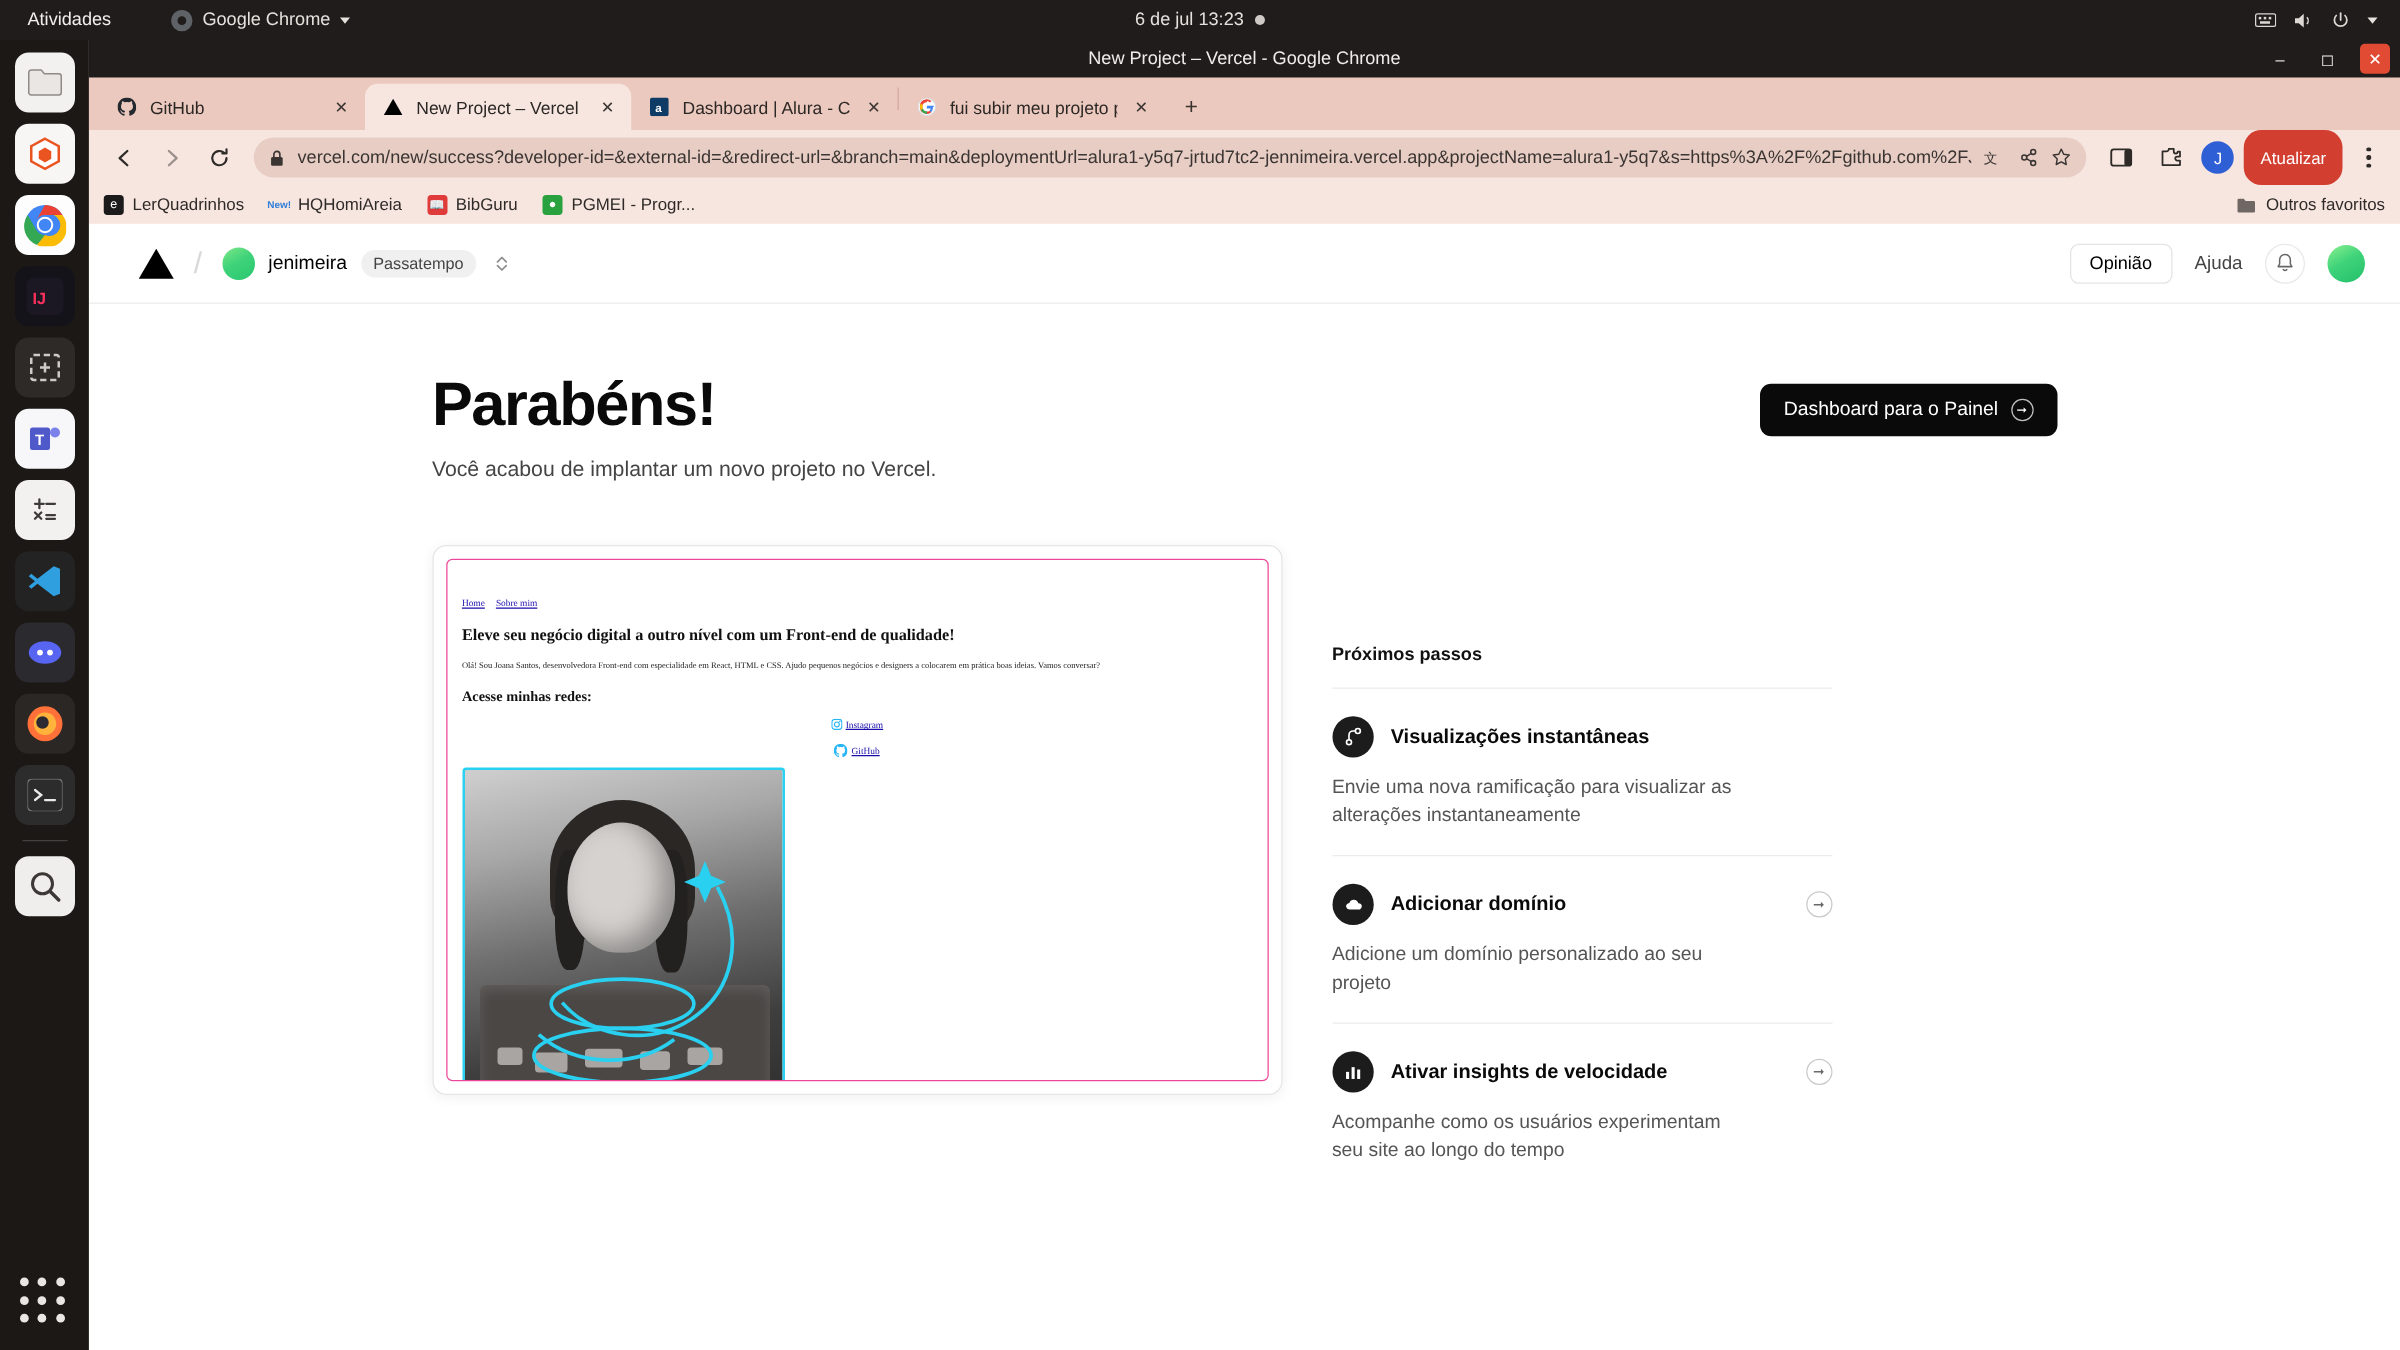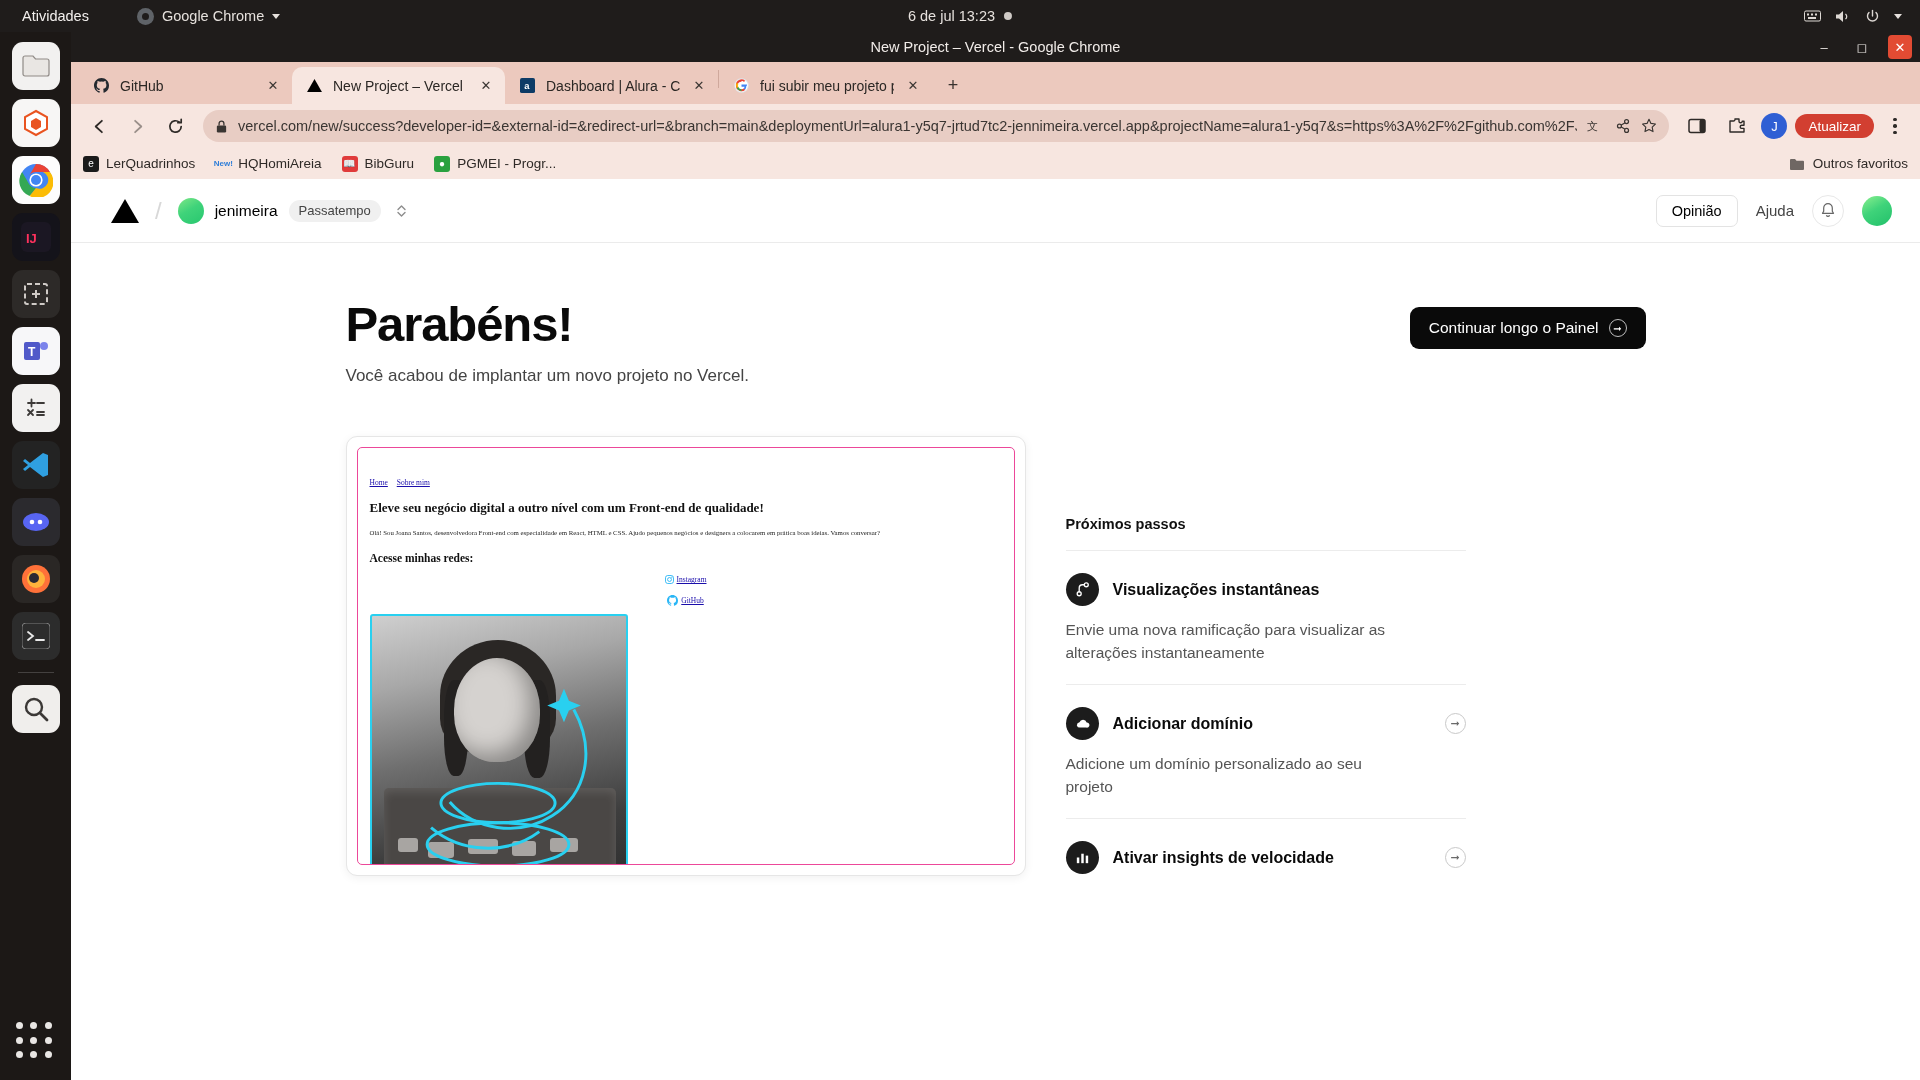--- a/index.html
+++ b/index.html
@@ -118,21 +118,21 @@
     margin: 0 6px; overflow: hidden; min-width: 0;
   }
   .omnibox .url {
     flex: 1; font-size: 14.5px; color: #3a3532; white-space: nowrap;
     overflow: hidden; text-overflow: clip; min-width: 0;
   }
   .tb-right { display: flex; align-items: center; gap: 8px; flex: none; }
   .avatar-sm { width: 26px; height: 26px; border-radius: 50%; background: #2f5fd4; color:#fff;
     display:flex; align-items:center; justify-content:center; font-size: 13px; }
   .update-btn {
-    height: 24px; border-radius: 14px; background: #d23f31; color: #fff;
+    height: 44px; border-radius: 14px; background: #d23f31; color: #fff;
     display: flex; align-items: center; padding: 0 13px; font-size: 13.5px;
   }
   .kebab { width: 26px; display:flex; flex-direction:column; align-items:center; gap:3px; }
   .kebab i { width: 3.5px; height: 3.5px; border-radius:50%; background:#2e2a27; display:block;}
 
   .bookmarks {
     height: 31px; background: #f7e6e0; display: flex; align-items: center;
     padding: 0 12px; gap: 20px; font-size: 13.5px; color: #2f2a27;
   }
   .bm { display: flex; align-items: center; gap: 7px; }
@@ -563,21 +563,21 @@
 
     <div class="content">
       <div class="content-inner">
 
         <div class="h-row">
           <div>
             <div class="h-title">Parabéns!</div>
             <div class="h-sub">Você acabou de implantar um novo projeto no Vercel.</div>
           </div>
           <div class="btn-dark">
-            <span>Continuar longo o Painel</span>
+            <span>Dashboard para o Painel</span>
             <span class="arr">➞</span>
           </div>
         </div>
 
         <div class="lower">
 
           <div class="preview-col">
             <div class="preview-card">
               <div class="preview-inner">
                 <div class="pv-nav">
@@ -666,20 +666,21 @@
                 <span class="step-ico">
                   <svg width="17" height="17" viewBox="0 0 18 18">
                       <rect x="3" y="9" width="2.6" height="6" fill="#fff"></rect>
                       <rect x="7.7" y="5" width="2.6" height="10" fill="#fff"></rect>
                       <rect x="12.4" y="7" width="2.6" height="8" fill="#fff"></rect>
                     </svg>
                 </span>
                 <span class="step-name">Ativar insights de velocidade</span>
                 <span class="step-arrow">➞</span>
               </div>
+              <div class="step-desc">Acompanhe como os usuários experimentam seu site ao longo do tempo</div>
             </div>
           </div>
 
         </div>
       </div>
     </div>
   </div>
 </div>
 
 </body></html>

